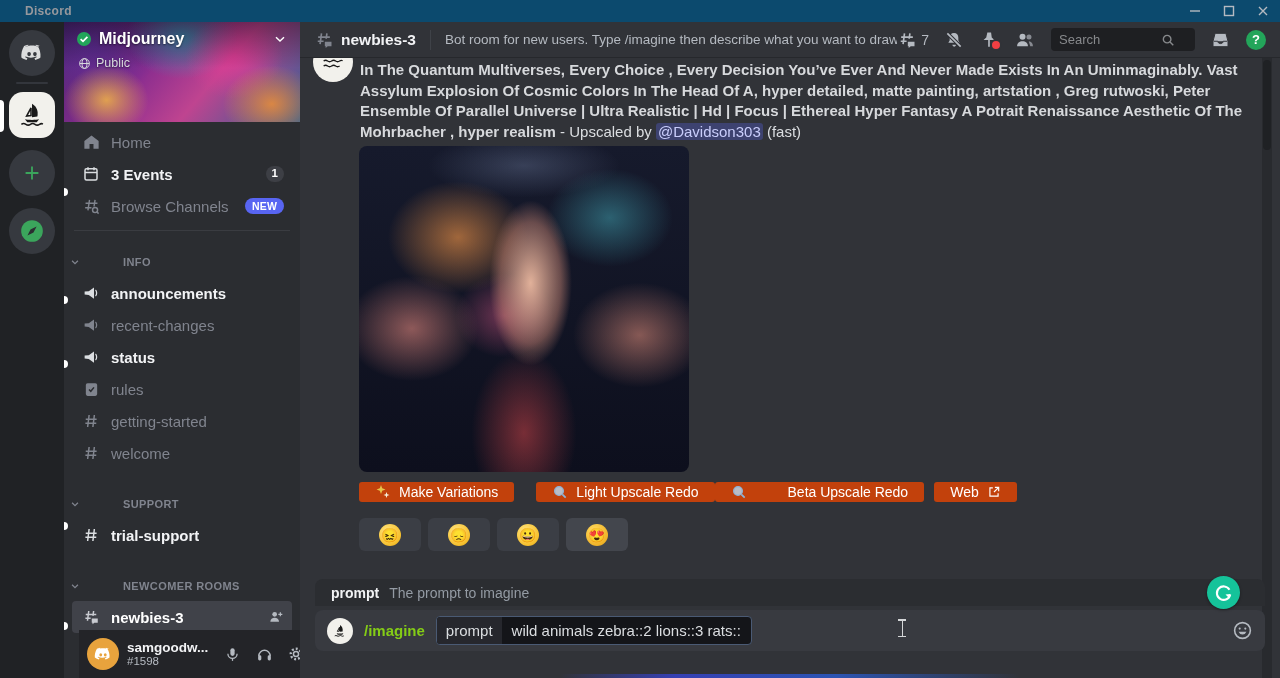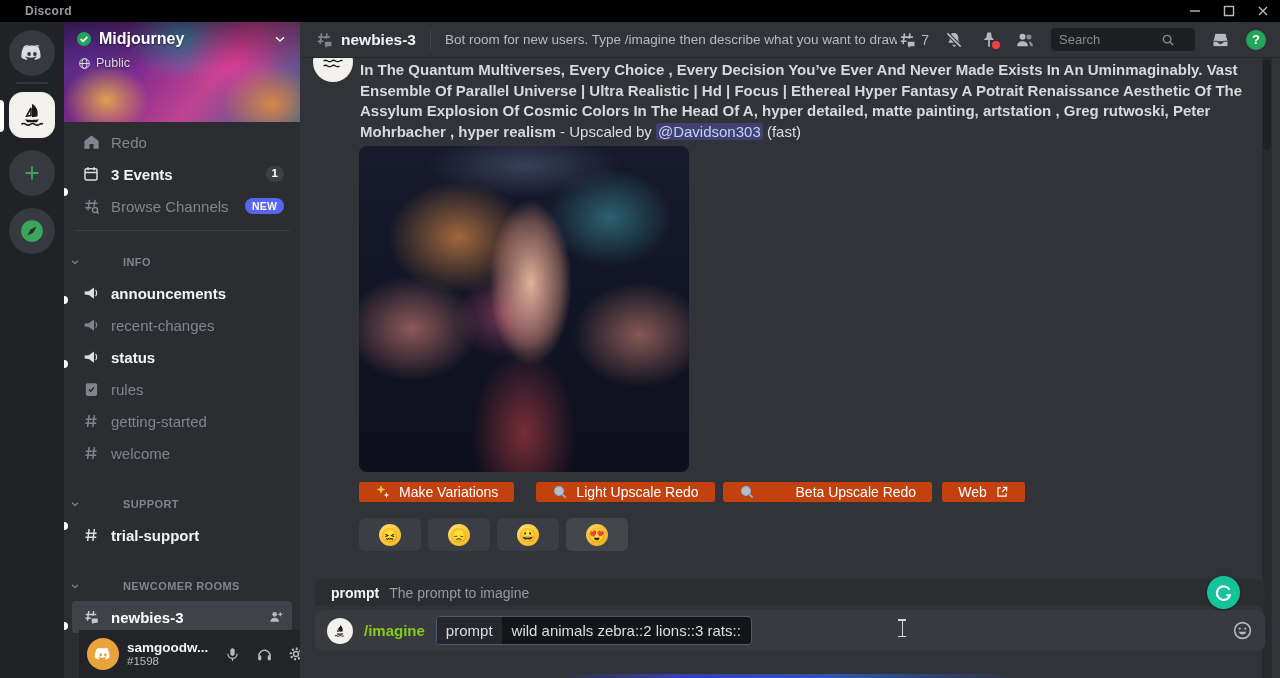--- a/index.html
+++ b/index.html
@@ -2,21 +2,21 @@
 <html><head>
 <meta charset="utf-8">
 <style>
   html,body{margin:0;padding:0;}
   body{width:1280px;height:678px;position:relative;overflow:hidden;background:#313338;
        font-family:"Liberation Sans",sans-serif;-webkit-font-smoothing:antialiased;}
   .abs{position:absolute;}
   svg{display:block;}
 
   
-  .titlebar{left:0;top:0;width:1280px;height:22px;background:#000000;display:flex;align-items:center;}
+  .titlebar{left:0;top:0;width:1280px;height:22px;background:#0c4a6e;display:flex;align-items:center;}
   .tb-name{margin-left:25px;font-size:12px;font-weight:bold;color:#96989d;letter-spacing:.3px;}
   .tb-controls{margin-left:auto;display:flex;}
   .tb-btn{width:34px;height:22px;display:flex;align-items:center;justify-content:center;color:#b5bac1;}
 
   
   .rail{left:0;top:22px;width:64px;height:656px;background:#202225;}
   .rail-item{position:absolute;left:9px;width:46px;height:46px;border-radius:50%;
              display:flex;align-items:center;justify-content:center;}
   .home-btn{top:8px;background:#36393f;color:#dcddde;}
   .rail-divider{position:absolute;left:16px;top:60px;width:32px;height:2px;background:#33363c;border-radius:1px;}
@@ -224,21 +224,21 @@
     <span>Public</span>
   </div>
 
   <div class="nav-list">
     <div class="row">
       <span class="ic">
           <svg width="19" height="19" viewBox="0 0 24 24" fill="currentColor">
             <path d="M12 3 L21 10 L21 20 L14.5 20 L14.5 14 L9.5 14 L9.5 20 L3 20 L3 10 Z"></path>
           </svg>
         </span>
-      <span class="lbl">Redo</span>
+      <span class="lbl">Home</span>
     </div>
     <div class="row unread">
       <span class="ic">
           <svg width="18" height="18" viewBox="0 0 24 24" fill="none" stroke="currentColor" stroke-width="2">
             <rect x="4" y="5" width="16" height="15" rx="2"></rect>
             <line x1="8" y1="3" x2="8" y2="7"></line>
             <line x1="16" y1="3" x2="16" y2="7"></line>
             <line x1="4" y1="10" x2="20" y2="10"></line>
           </svg>
         </span>
@@ -470,36 +470,36 @@
 
 <div class="abs chat-clip">
   <div class="msg-avatar">
     <svg width="30" height="30" viewBox="0 0 24 24" style="margin-top:14px;" fill="none" stroke="#1a1a1a" stroke-width="1.1">
       <path d="M4.5 5.6 q1.6 -1.1 3.2 0 q1.6 1.1 3.2 0 q1.6 -1.1 3.2 0 q1.6 1.1 3.2 0 q1.3 -.9 2.4 -.2"></path>
       <path d="M4.5 9.6 q1.6 -1.1 3.2 0 q1.6 1.1 3.2 0 q1.6 -1.1 3.2 0 q1.6 1.1 3.2 0"></path>
     </svg>
   </div>
   <div class="msg-block">
     <div class="msg-line"><span>In The Quantum Multiverses, Every Choice , Every Decision You’ve Ever And Never Made Exists In An Uminmaginably. Vast</span></div>
+    <div class="msg-line"><span>Assylum Explosion Of Cosmic Colors In The Head Of A, hyper detailed, matte painting, artstation , Greg rutwoski, Peter</span></div>
     <div class="msg-line"><span>Ensemble Of Parallel Universe | Ultra Realistic | Hd | Focus | Ethereal Hyper Fantasy A Potrait Renaissance Aesthetic Of The</span></div>
-    <div class="msg-line"><span>Assylum Explosion Of Cosmic Colors In The Head Of A, hyper detailed, matte painting, artstation , Greg rutwoski, Peter</span></div>
     <div class="msg-line"><span>Mohrbacher , hyper realism</span><span class="r"> - Upscaled by </span><span class="mention">@Davidson303</span><span class="r"> (fast)</span></div>
   </div>
 
   <div class="attachment"></div>
 
   <div class="btn-row">
     <button class="mbtn" style="margin-right:22px;">
       <svg width="16" height="16" viewBox="0 0 16 16">
           <path d="M6 1 L7.2 4.3 L10.5 5.5 L7.2 6.7 L6 10 L4.8 6.7 L1.5 5.5 L4.8 4.3 Z" fill="#e8c44a"></path>
           <path d="M11.5 8 L12.3 10.2 L14.5 11 L12.3 11.8 L11.5 14 L10.7 11.8 L8.5 11 L10.7 10.2 Z" fill="#f5f0dc"></path>
         </svg>
       <span>Make Variations</span>
     </button>
-    <button class="mbtn" style="margin-right:8px;">
+    <button class="mbtn" style="">
       <svg width="16" height="16" viewBox="0 0 24 24">
           <circle cx="10.5" cy="10.5" r="6.5" fill="#b9d3e8" opacity=".85"></circle>
           <circle cx="10.5" cy="10.5" r="6.5" fill="none" stroke="#8fb4d8" stroke-width="2"></circle>
           <line x1="15.5" y1="15.5" x2="20.5" y2="20.5" stroke="#8fb4d8" stroke-width="2.6"></line>
         </svg>
       <span>Light Upscale Redo</span>
     </button>
     <button class="mbtn" style="margin-right:10px;gap:41px;">
       <svg width="16" height="16" viewBox="0 0 24 24">
           <circle cx="10.5" cy="10.5" r="6.5" fill="#b9d3e8" opacity=".85"></circle>

